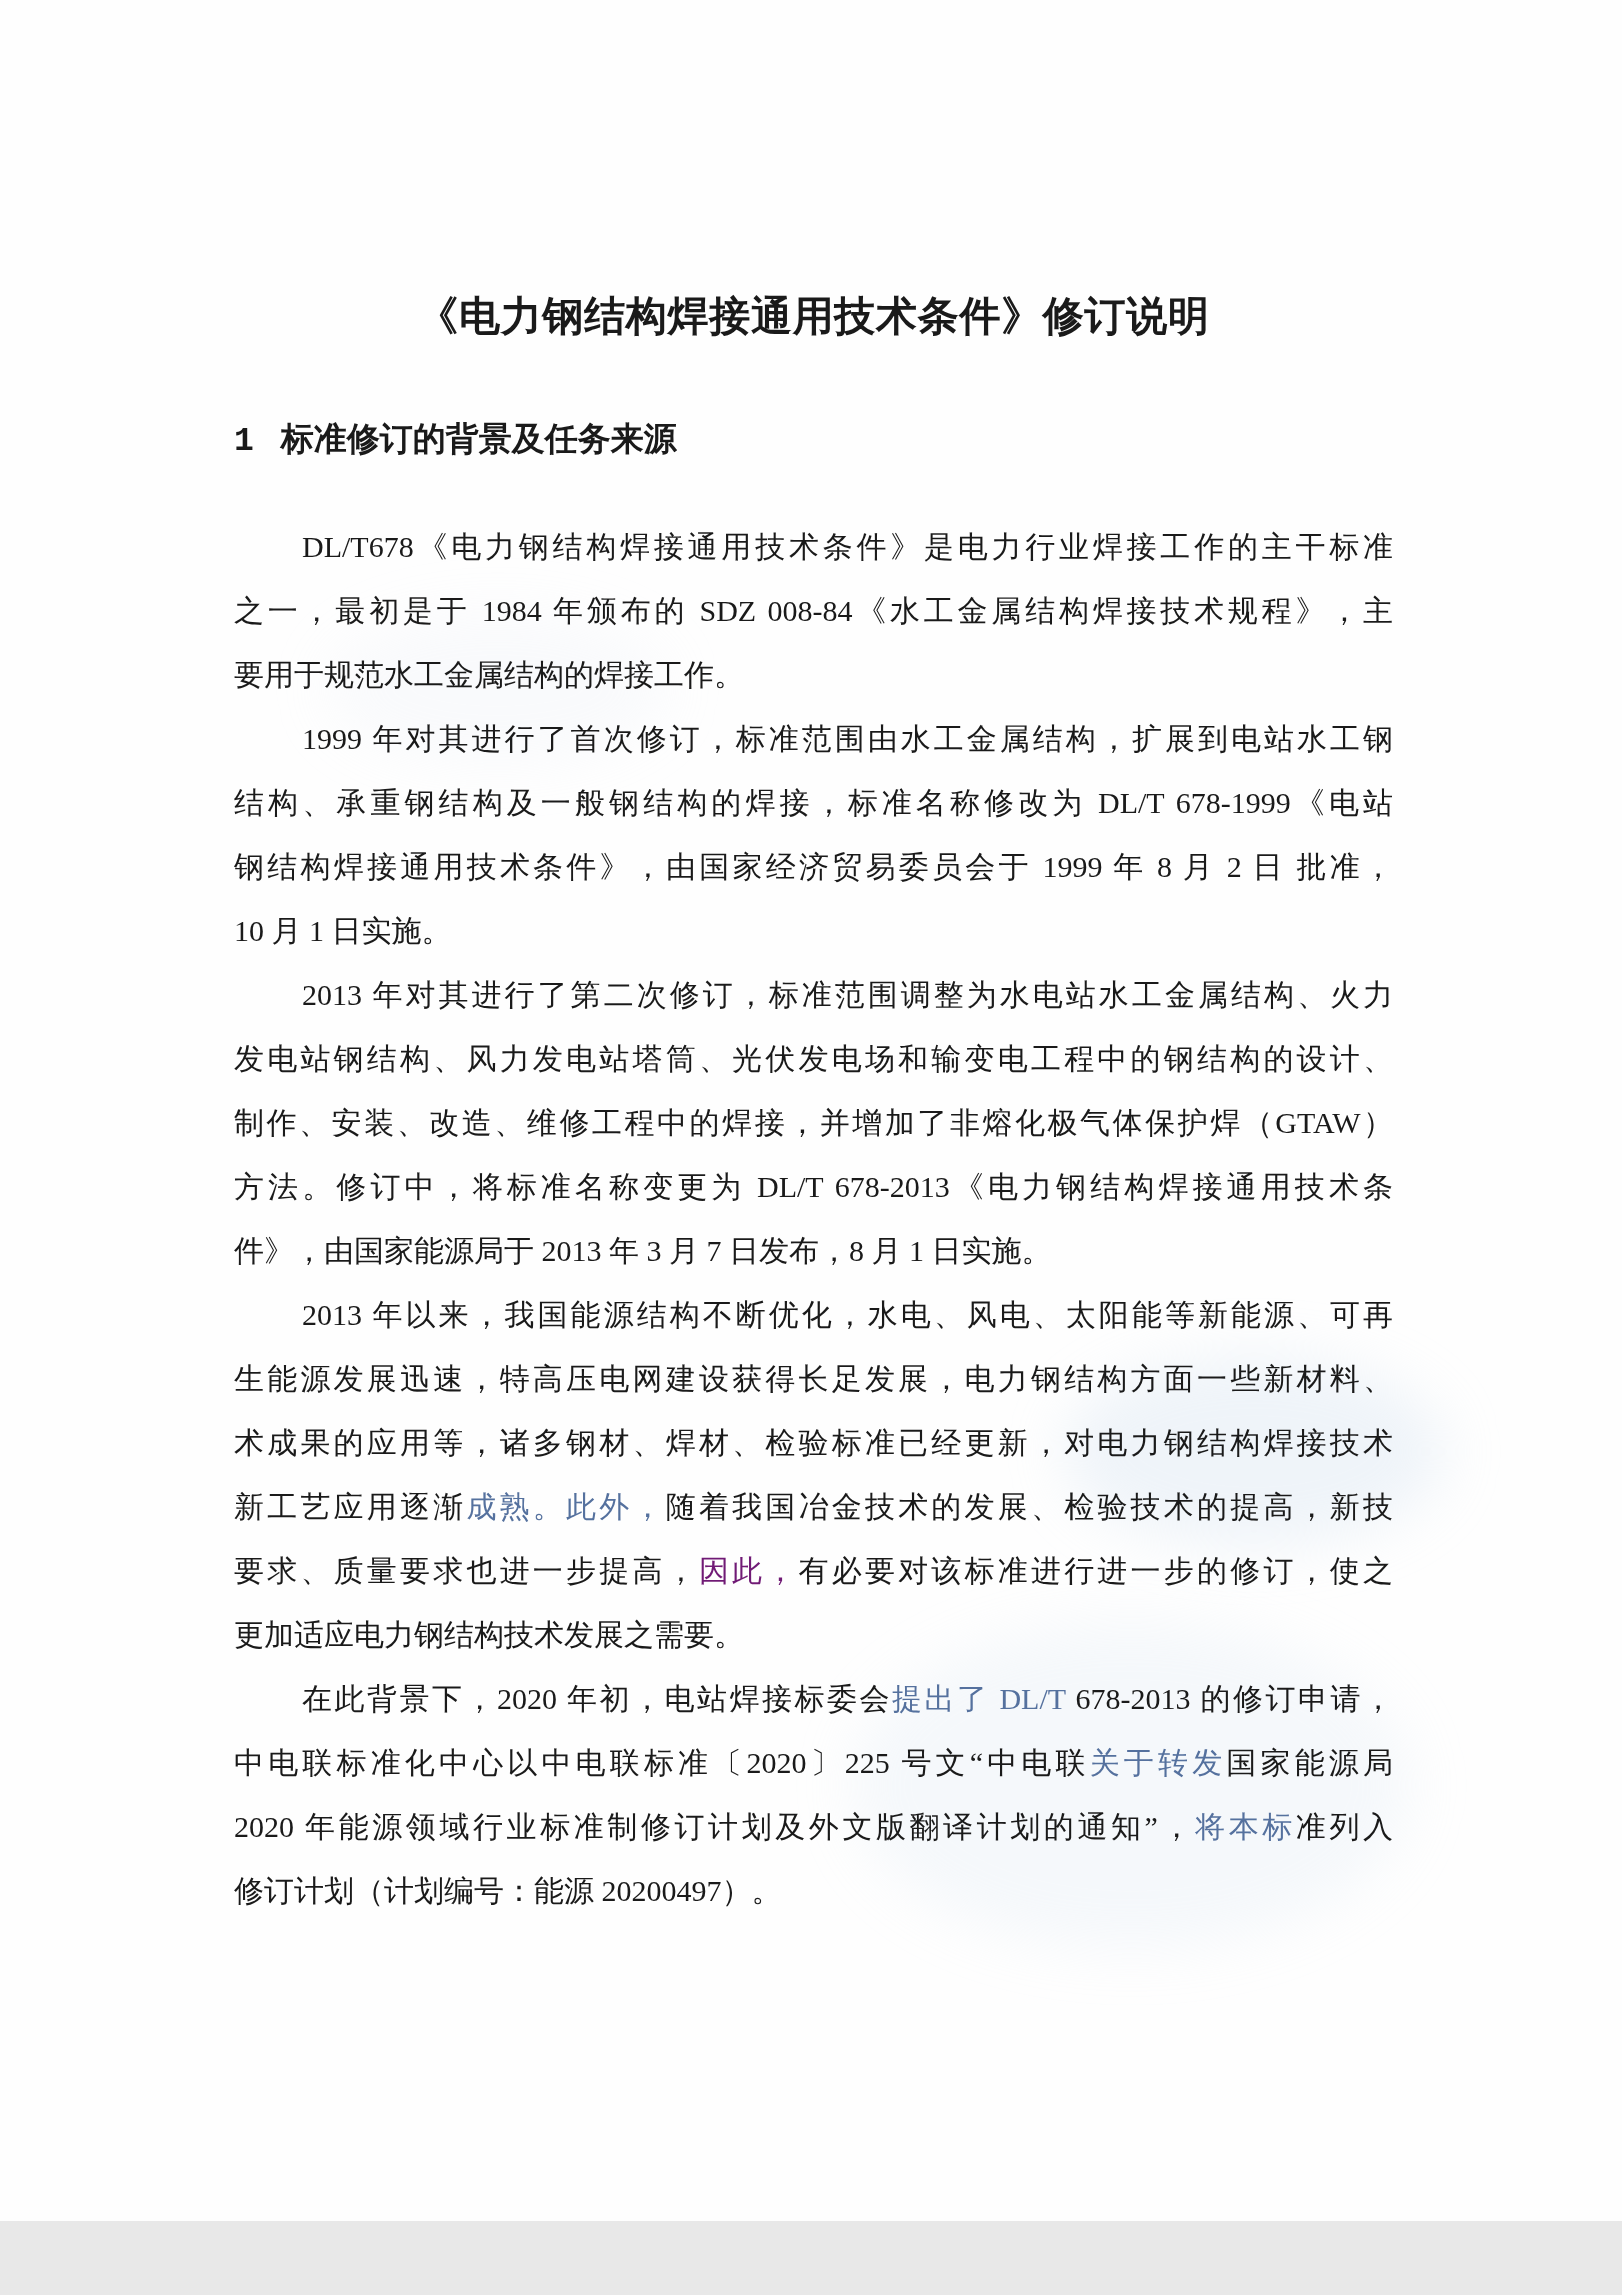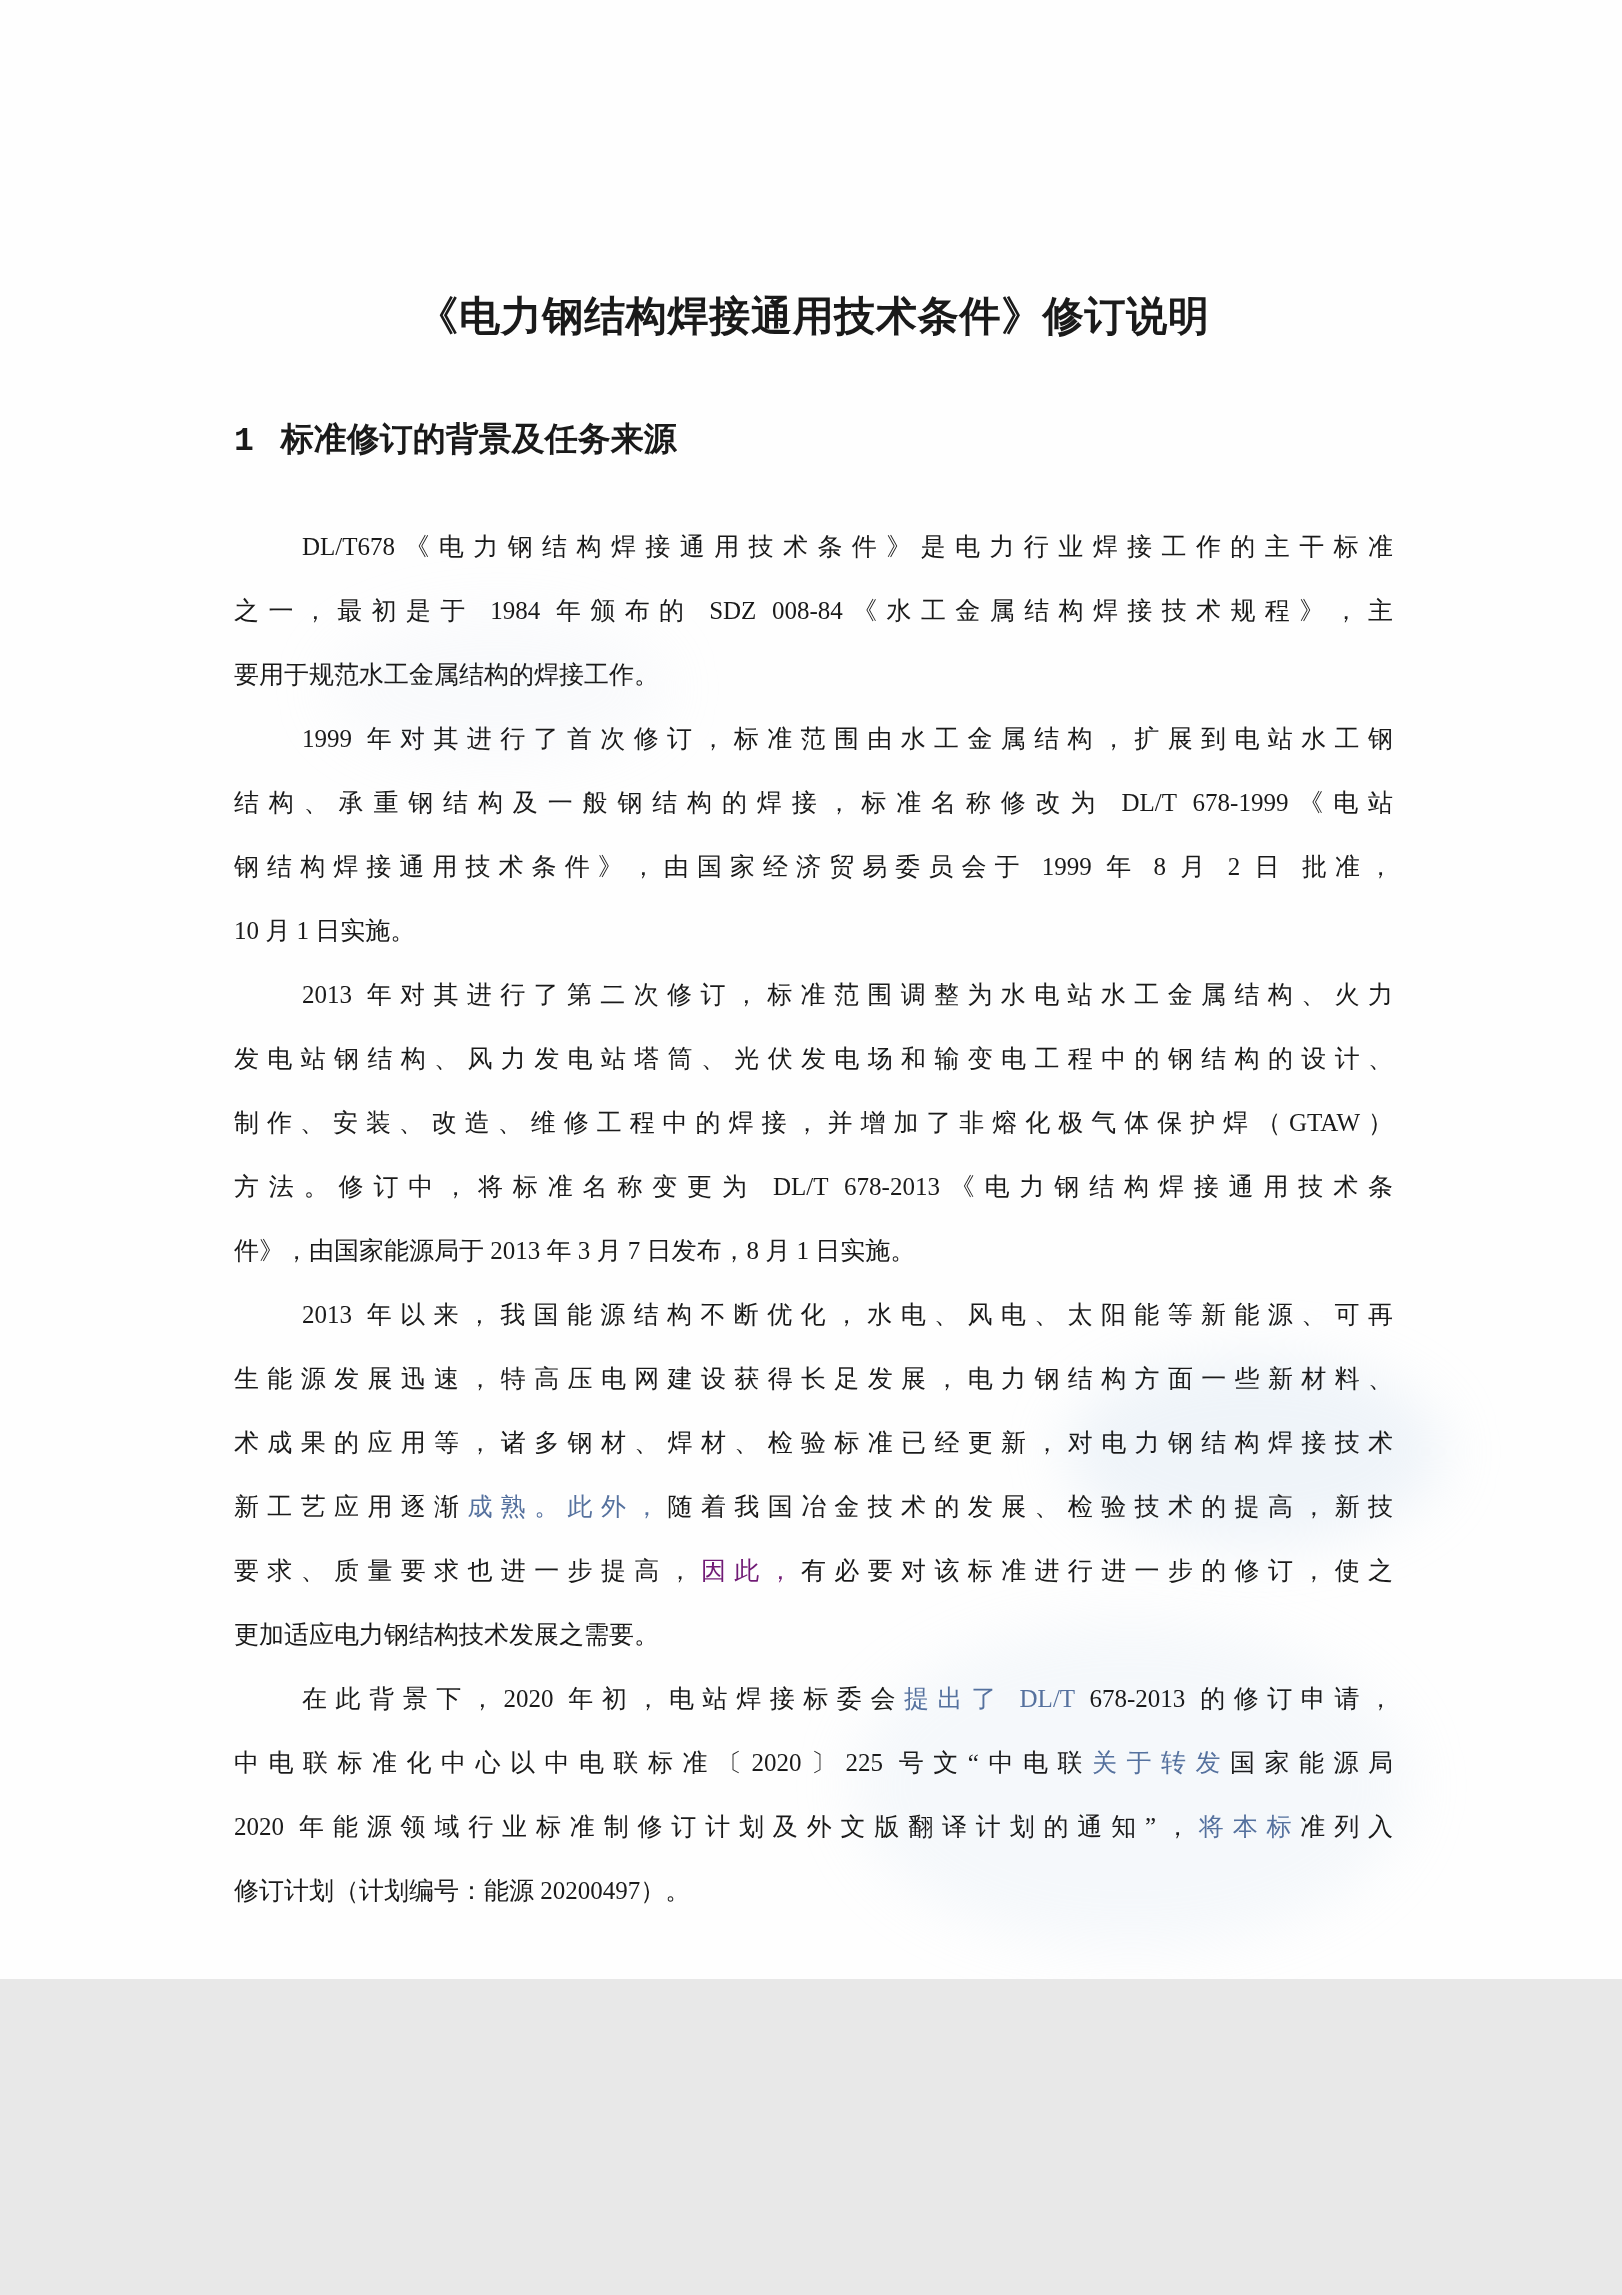--- a/index.html
+++ b/index.html
@@ -1,18 +1,18 @@
 <!DOCTYPE html>
 <html style="font-size:11px"><head>
 <meta charset="utf-8">
 <style>
   html,body{margin:0;padding:0;background:#e8e8e8;}
   .page{
     position:relative;
-    width:1623px;height:1979px;
+    width:1623px;height:2221px;
     background:#fefefe;
     overflow:hidden;
     font-family:"Liberation Serif","DejaVu Serif",serif;
     color:#1a1a1a;
   }
   
   .smudge{position:absolute;border-radius:50%;filter:blur(27px);pointer-events:none;}
   .s1{left:1063px;top:1356px;width:382px;height:191px;background:rgba(206,221,240,0.30);}
   .s2{left:852px;top:1622px;width:559px;height:327px;background:rgba(214,227,243,0.22);}
   .s3{left:327px;top:613px;width:341px;height:150px;background:rgba(225,232,242,0.18);}
@@ -24,21 +24,21 @@
     text-align:center;letter-spacing:0.7px;white-space:nowrap;
   }
   .heading{
     position:absolute;left:234px;top:420px;
     font-family:Liberation Mono, monospace;
     font-weight:700;font-size:33px;line-height:44px;white-space:nowrap;
   }
   .hnum{display:inline-block;margin-right:27px;}
   .docbody{
     position:absolute;left:234px;top:515px;width:1159px;
-    font-size:25px;line-height:64px;
+    font-size:30px;line-height:64px;
     text-align:justify;
   }
   .line{height:64px;overflow:hidden;}
   .jl::after{content:"";display:inline-block;width:100%;height:0;}
   .last{text-align:left;}
   .indent{text-indent:68px;}
   .b{color:#55719e;}
 </style>
 </head>
 <body>

